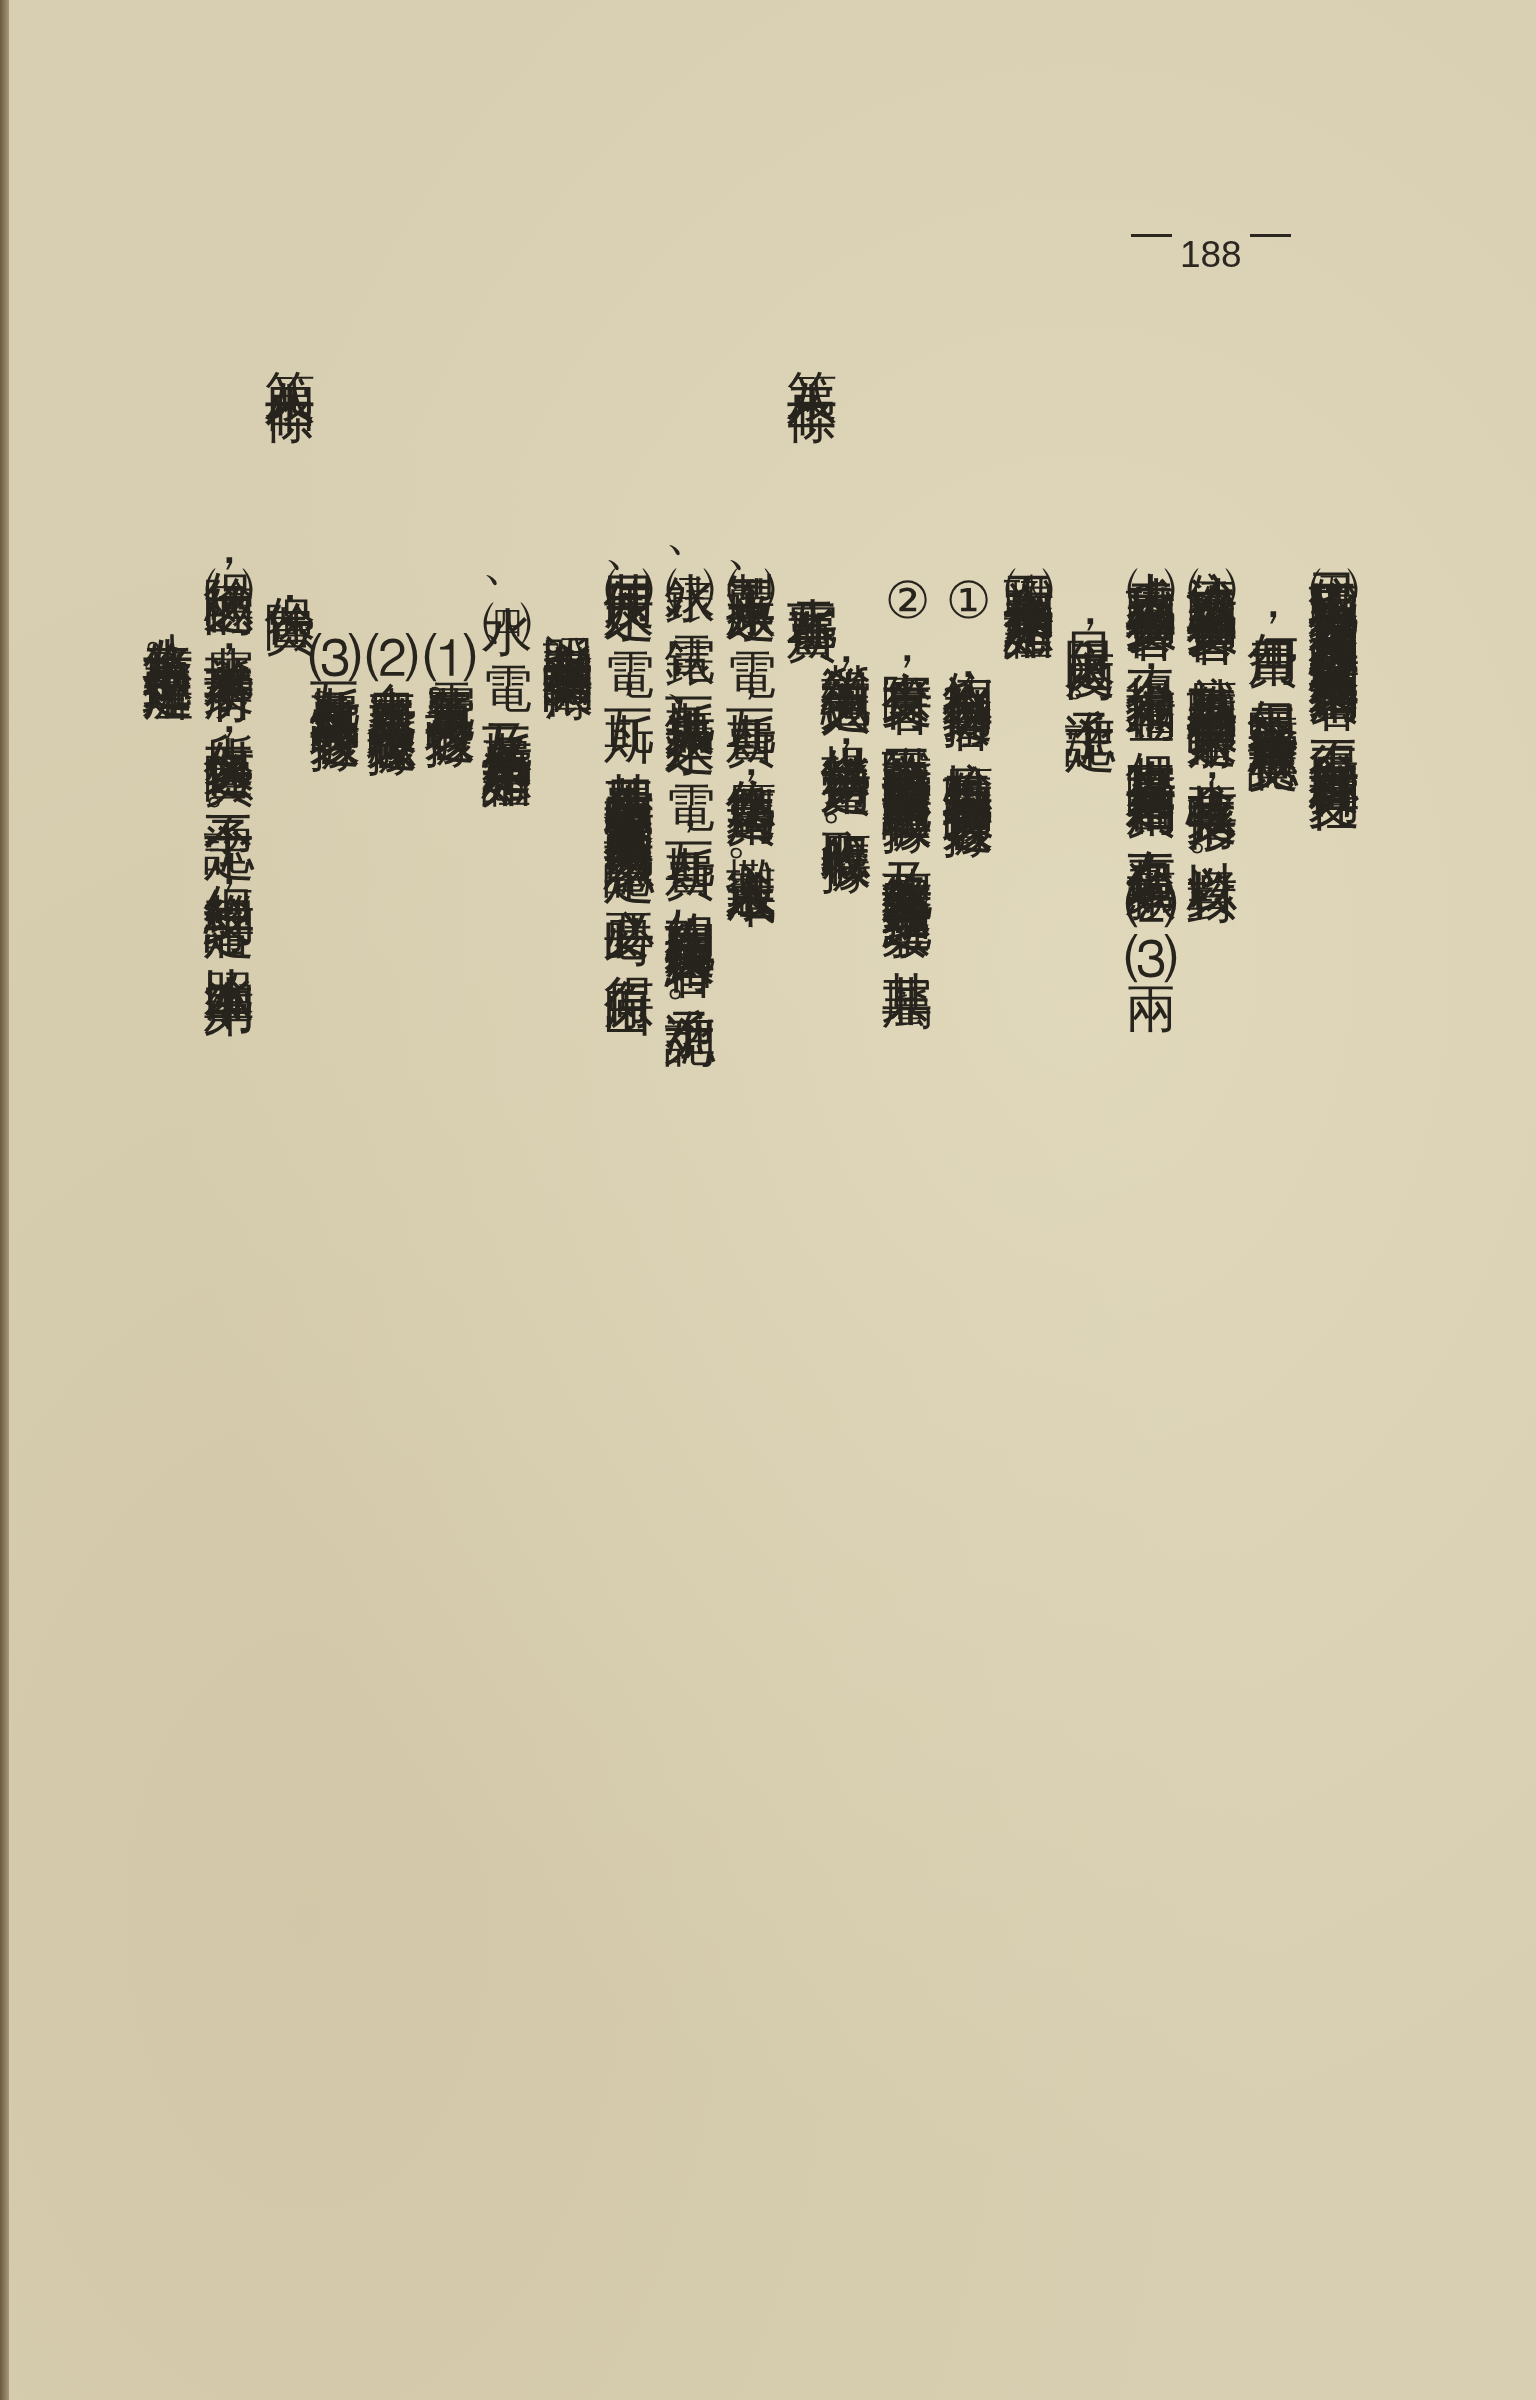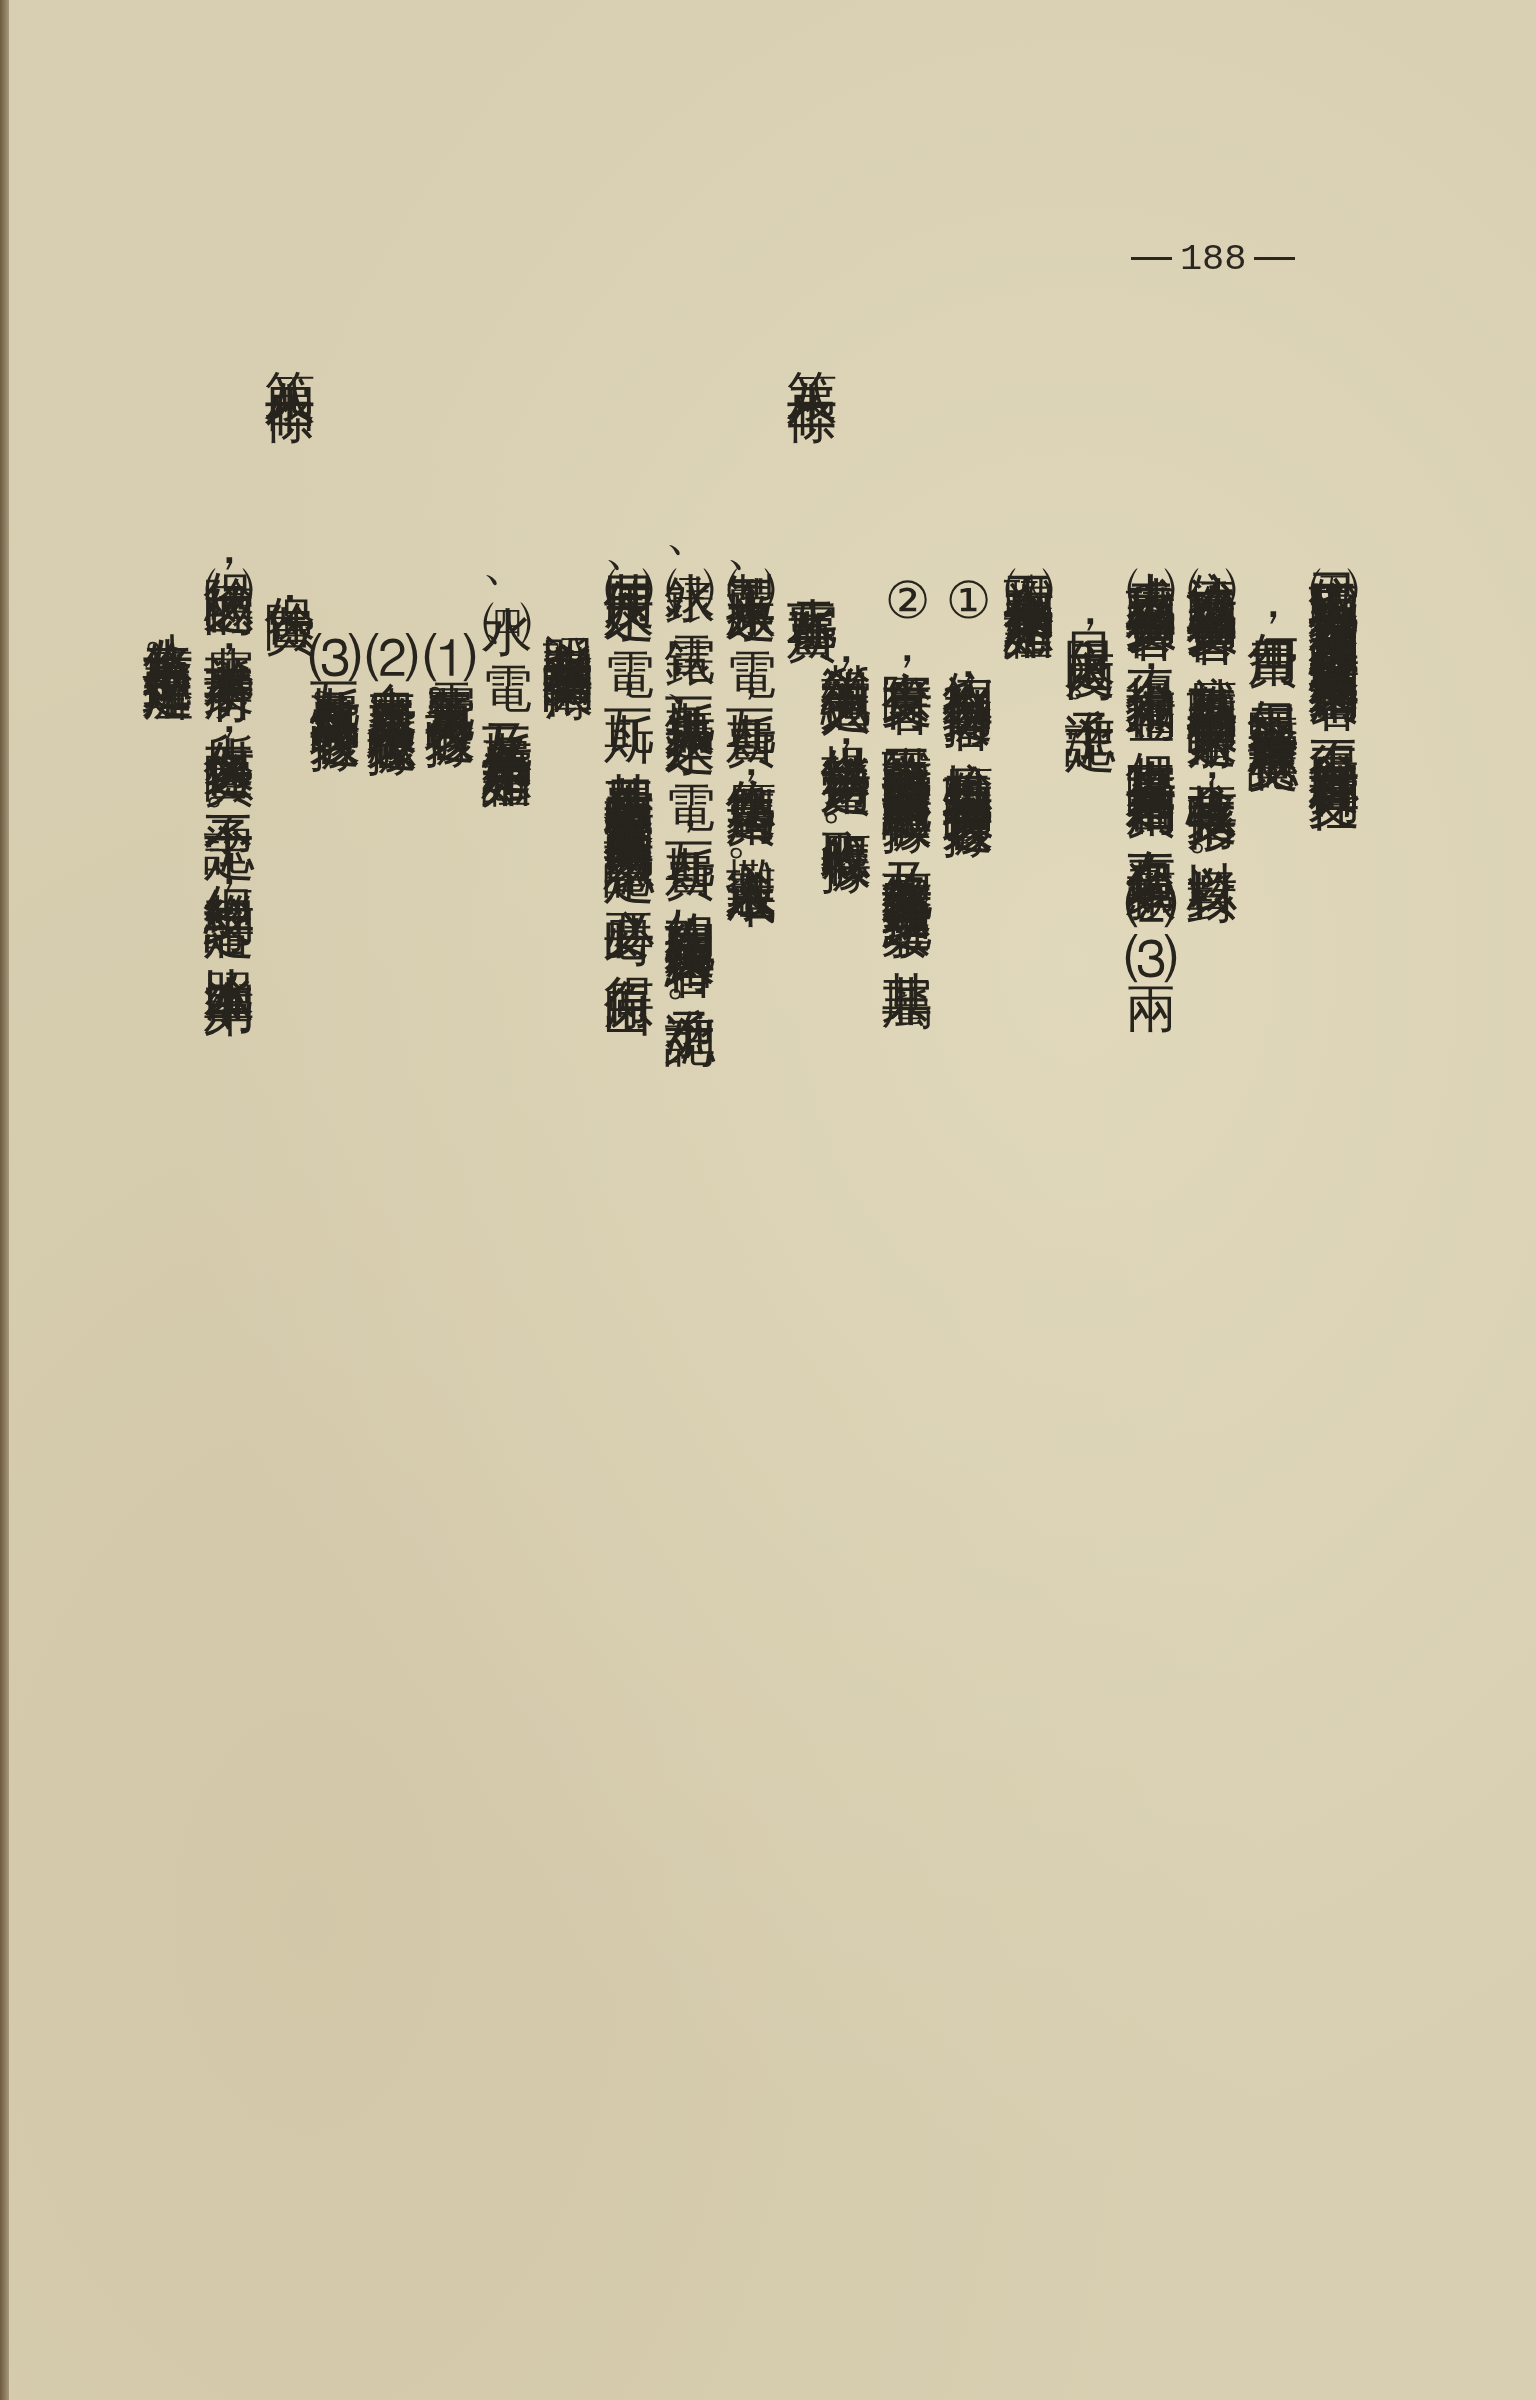--- a/index.html
+++ b/index.html
@@ -29,25 +29,25 @@
     width: 8.9px;
     height: 2401px;
     background: linear-gradient(to right, #6b5a3e, #a8987a);
   }
   .page-number {
     position: absolute;
     left: 1131px;
     top: 234px;
     width: 197px;
     height: 49px;
-    font-family: Liberation Mono, monospace;
+    font-family: Liberation Sans, sans-serif;
     font-size: 37px;
     color: #2b2620;
     display: flex;
-    align-items: center;
+    align-items: flex-start;
     gap: 7.9px;
   }
   .page-number .dash {
     display: inline-block;
     width: 41px;
     height: 3px;
     background: #2b2620;
   }
   .vcol {
     position: absolute;

